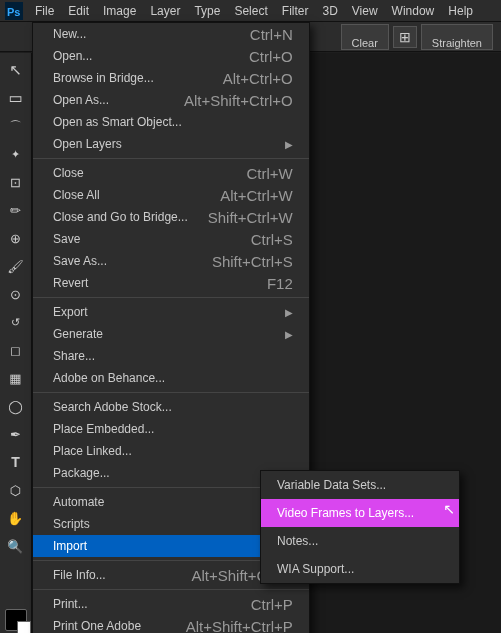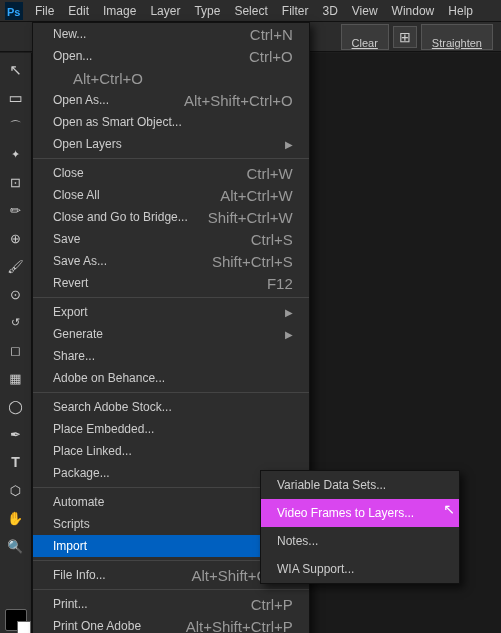--- a/index.html
+++ b/index.html
@@ -56,21 +56,20 @@
       gap: 4px;
     }
     .toolbar-btn {
       background: #3a3a3a;
       border: 1px solid #555;
       color: #ccc;
       height: 22px;
       padding: 12px 10px;
       font-size: 11px;
       cursor: pointer;
-      text-decoration: underline;
     }
     .toolbar-icon {
       width: 24px;
       height: 22px;
       background: #3a3a3a;
       border: 1px solid #555;
       display: flex;
       align-items: center;
       justify-content: center;
       cursor: pointer;
@@ -248,20 +247,21 @@
 <div class="dropdown-menu">
   <div class="menu-item">
     <span>New...</span>
     <span class="menu-shortcut">Ctrl+N</span>
   </div>
   <div class="menu-item">
     <span>Open...</span>
     <span class="menu-shortcut">Ctrl+O</span>
   </div>
   <div class="menu-item">
+    <span>Browse in Bridge...</span>
     <span class="menu-shortcut">Alt+Ctrl+O</span>
   </div>
   <div class="menu-item">
     <span>Open As...</span>
     <span class="menu-shortcut">Alt+Shift+Ctrl+O</span>
   </div>
   <div class="menu-item">
     <span>Open as Smart Object...</span>
   </div>
   <div class="menu-item">

